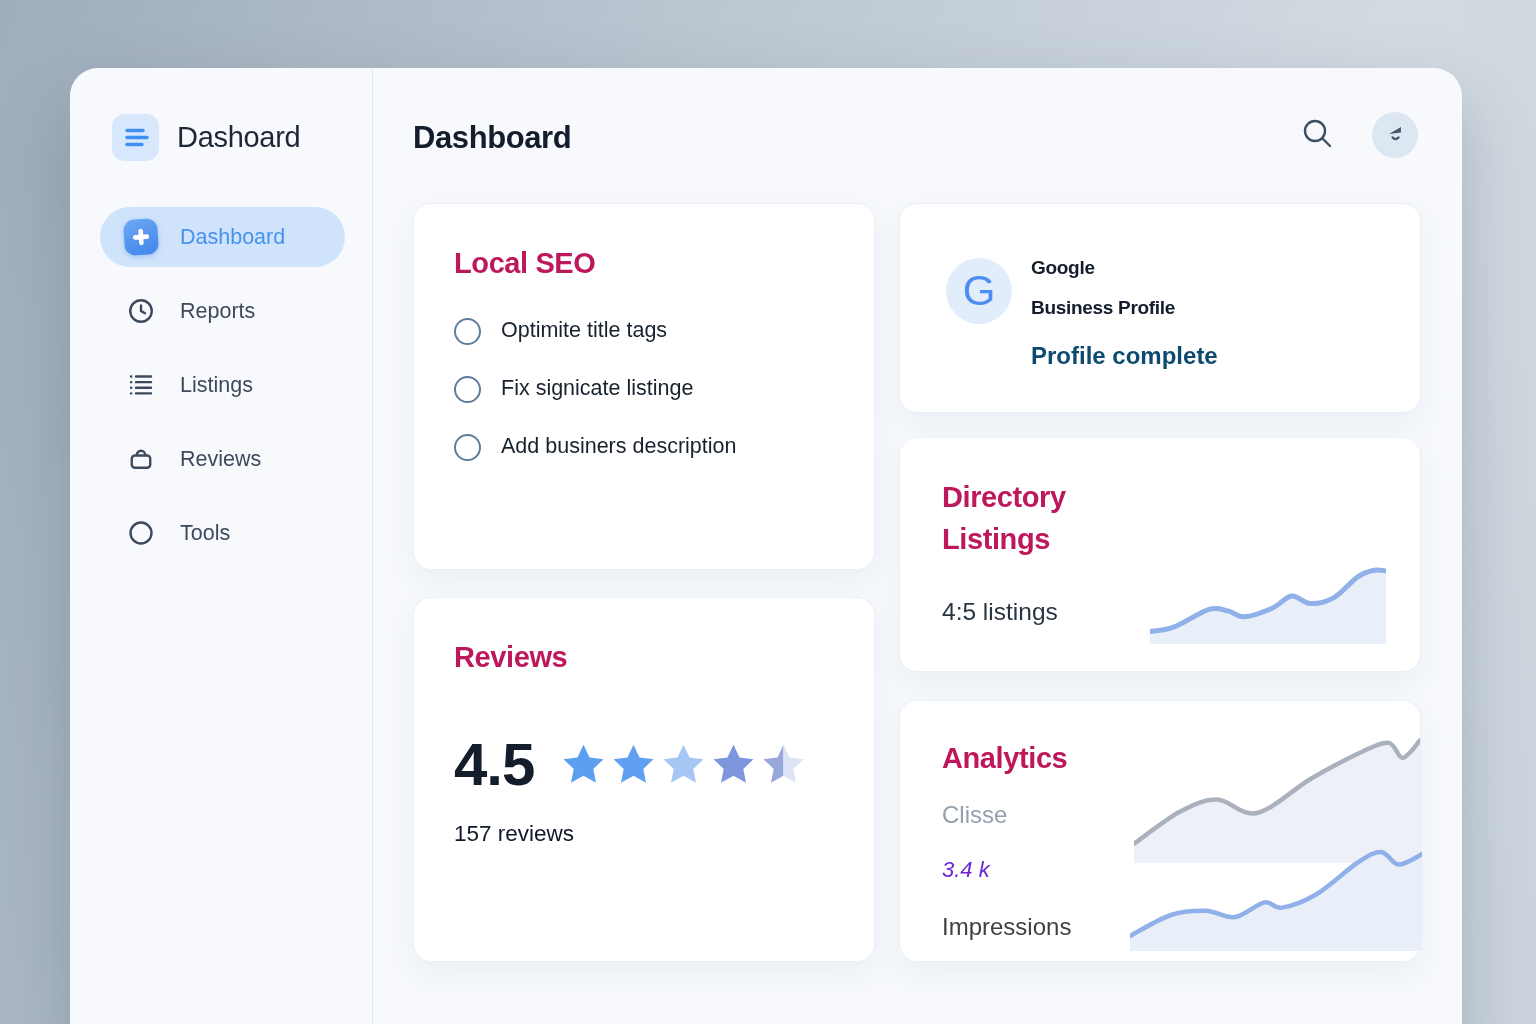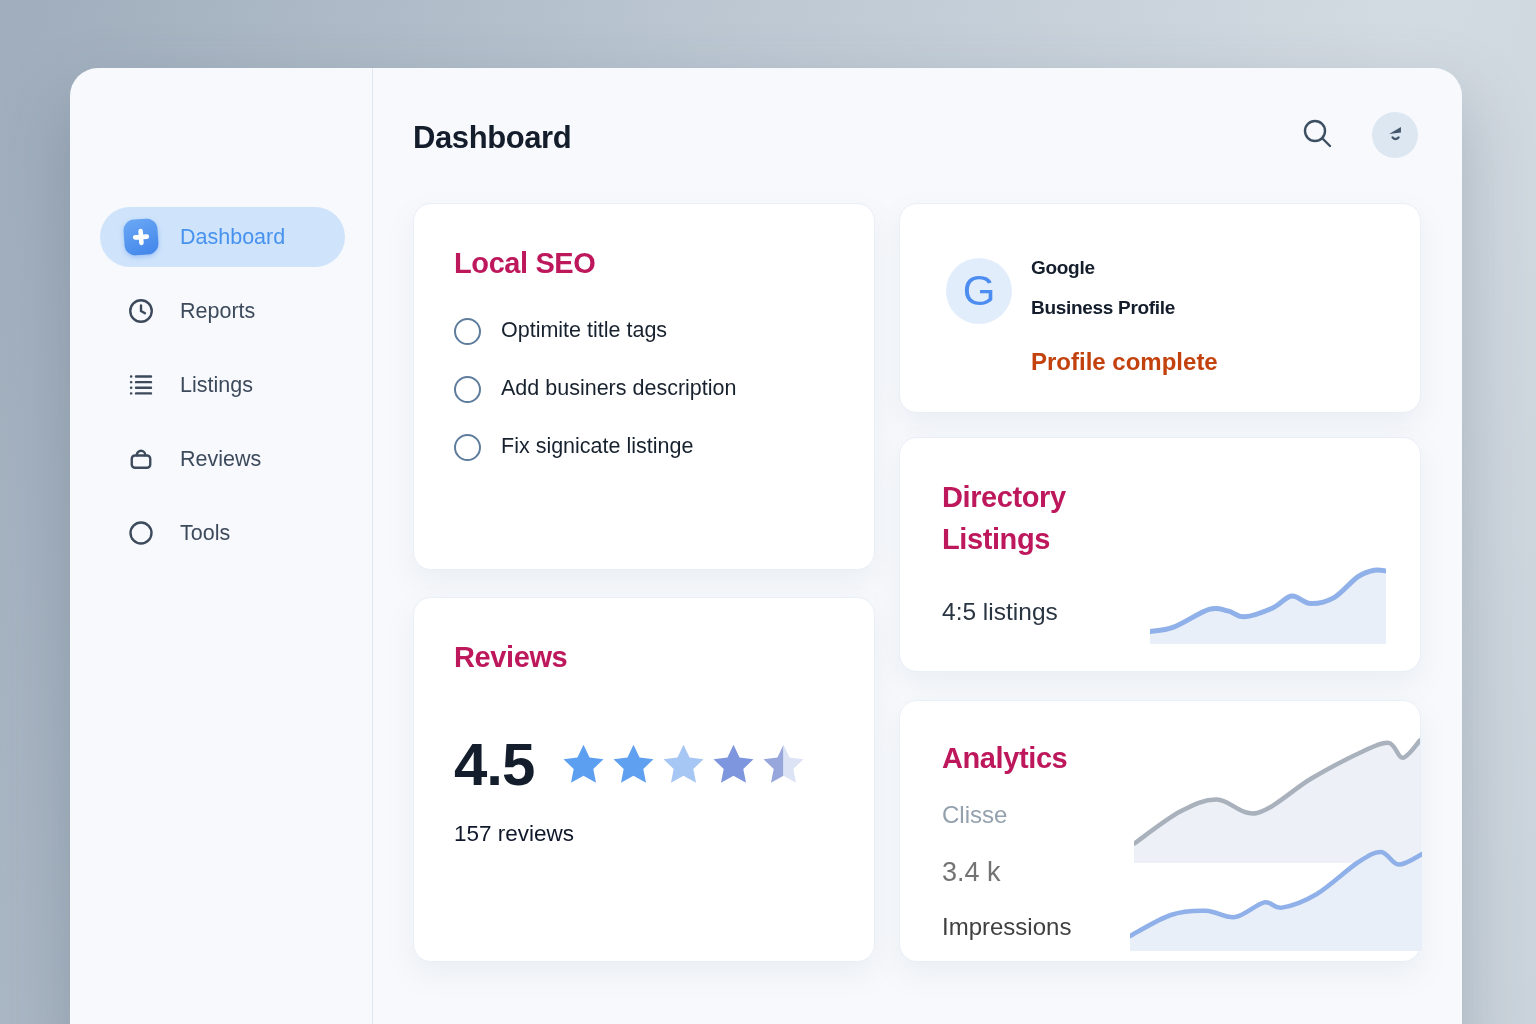--- a/index.html
+++ b/index.html
@@ -67,43 +67,55 @@
     cursor:pointer; flex:0 0 27px;
   }
   .check-label { font-size:21.5px; color:#18222f; }
 
   .g-badge {
     position:absolute; left:46px; top:54px; width:66px; height:66px; border-radius:50%;
     background:#e2edfc; display:flex; align-items:center; justify-content:center;
     font-size:42px; font-weight:500; color:#4d8cf0;
   }
   .g-text { position:absolute; left:131px; top:44px; font-size:19px; font-weight:650; line-height:40px; color:#131d2b; letter-spacing:-.3px; }
-  .g-status { position:absolute; left:131px; top:144px; font-size:24px; font-weight:650; color:#c2410c; }
+  .g-status { position:absolute; left:131px; top:138px; font-size:24px; font-weight:650; color:#0c4a6e; }
 
   .dir-value { position:absolute; left:42px; top:160px; font-size:24.5px; color:#2a3542; }
   .spark { position:absolute; }
   #spark-directory { left:250px; top:122px; width:236px; height:84px; }
   #spark-an-top    { left:234px; top:30px;  width:286px; height:132px; }
   #spark-an-bottom { left:230px; top:136px; width:292px; height:114px; }
 
   .rating-row { margin-top:52px; display:flex; align-items:center; gap:26px; }
   .rating-num { font-size:60px; font-weight:620; letter-spacing:-1px; color:#131d2b; }
   .stars { display:flex; gap:3px; align-items:center; }
   .review-count { margin-top:22px; font-size:22.5px; color:#0f172a; }
 
   .an-row1 { position:absolute; left:42px; top:100px; font-size:24px; color:#93a0ae; }
-  .an-row2 { position:absolute; left:42px; top:156px; font-size:27px; color:#737373; }
+  .an-row2 { position:absolute; left:42px; top:156px; font-size:22px; color:#6d28d9;font-style:italic; }
   .an-row3 { position:absolute; left:42px; top:212px; font-size:24px; color:#404040; }
 </style>
 </head>
 <body>
 
 <div class="window">
 
   <aside class="sidebar">
+    <div class="logo-row">
+      <span class="logo-badge">
+        <svg width="47" height="47" viewBox="0 0 47 47">
+          <g stroke="#4090f0" stroke-width="3.4" stroke-linecap="round">
+            <line x1="15" y1="16.5" x2="31" y2="16.5"></line>
+            <line x1="15" y1="23.5" x2="35" y2="23.5"></line>
+            <line x1="15" y1="30.5" x2="30" y2="30.5"></line>
+          </g>
+        </svg>
+      </span>
+      <span class="logo-text">Dashoard</span>
+    </div>
 
     <nav class="nav">
       <div class="nav-item active">
         <span class="nav-ic">
           <span class="active-ic">
             <svg width="22" height="22" viewBox="0 0 24 24">
               <path d="M12 5.6 V18.4 M5.6 12 H18.4" stroke="#ffffff" stroke-width="5" stroke-linecap="round"></path>
             </svg>
           </span>
         </span>
@@ -177,25 +189,25 @@
 
     <section class="card" id="card-local-seo">
       <div class="card-title">Local SEO</div>
       <div class="checklist">
         <div class="check-row">
           <button class="check-circle"></button>
           <span class="check-label">Optimite title tags</span>
         </div>
         <div class="check-row">
           <button class="check-circle"></button>
-          <span class="check-label">Add businers description</span>
+          <span class="check-label">Fix signicate listinge</span>
         </div>
         <div class="check-row">
           <button class="check-circle"></button>
-          <span class="check-label">Fix signicate listinge</span>
+          <span class="check-label">Add businers description</span>
         </div>
       </div>
     </section>
 
     <section class="card" id="card-reviews">
       <div class="card-title">Reviews</div>
       <div class="rating-row">
         <span class="rating-num">4.5</span>
         <span class="stars" id="stars">
             <svg width="47" height="47" viewBox="0 0 24 24">

